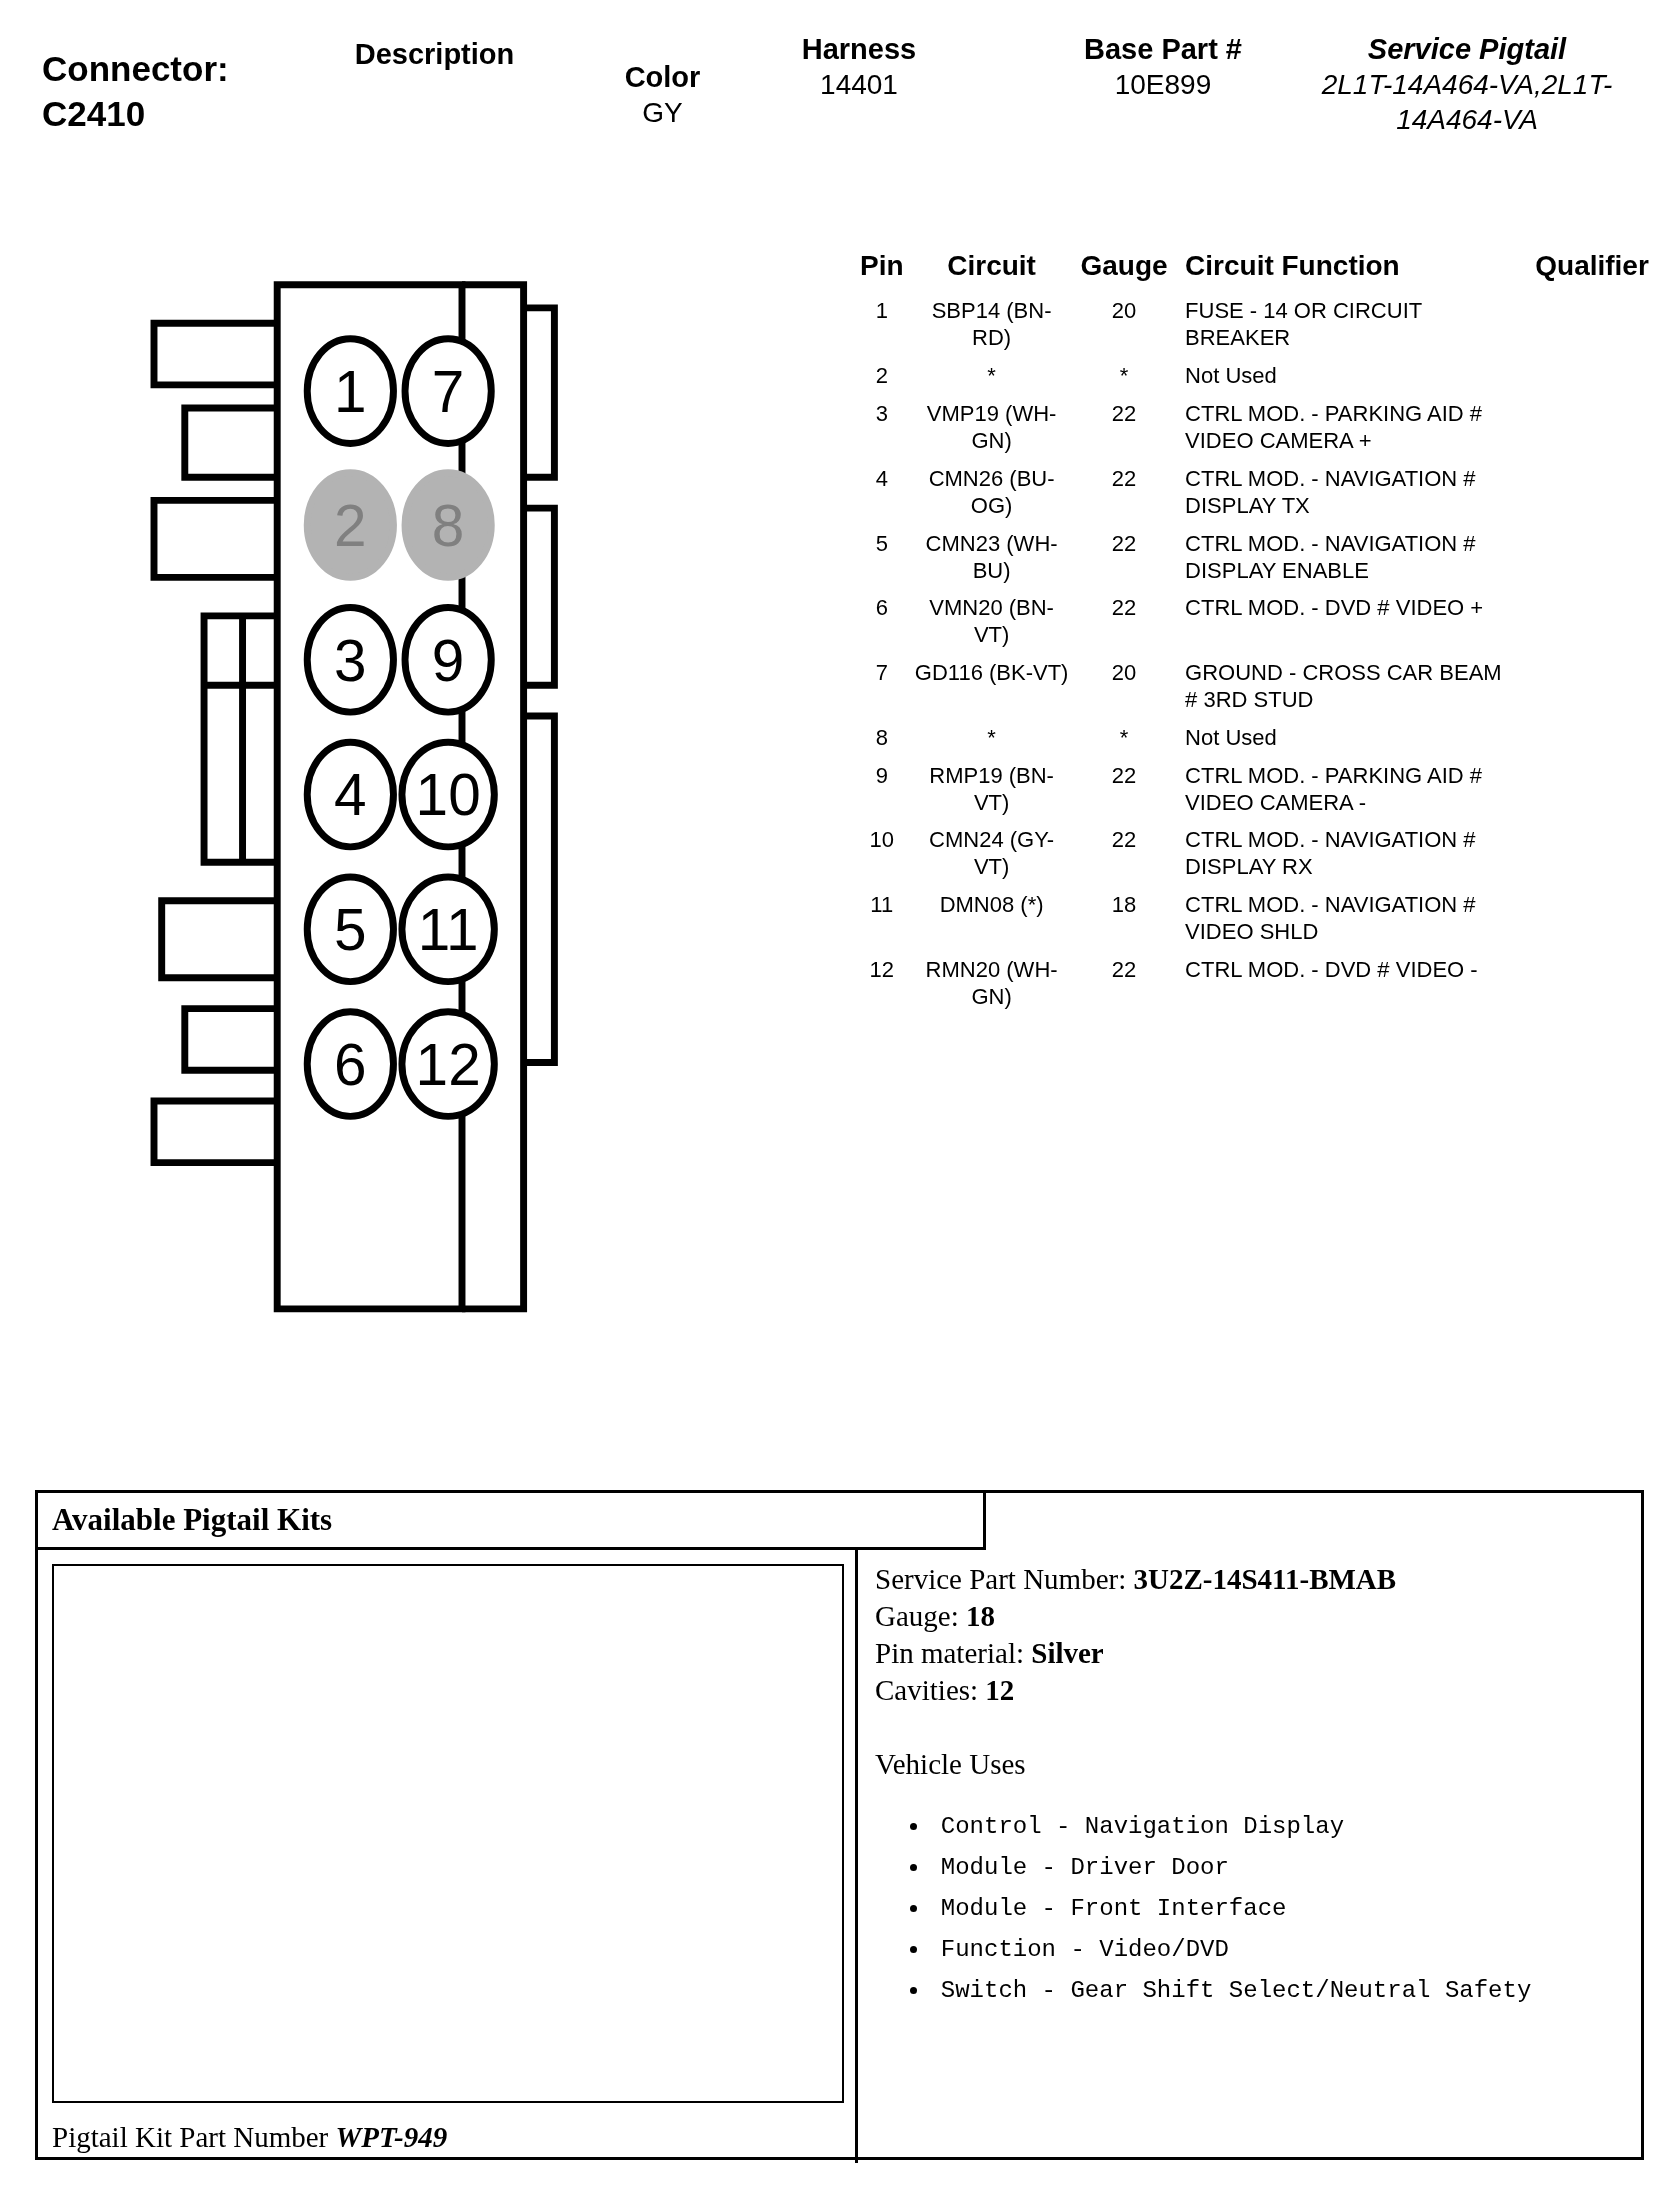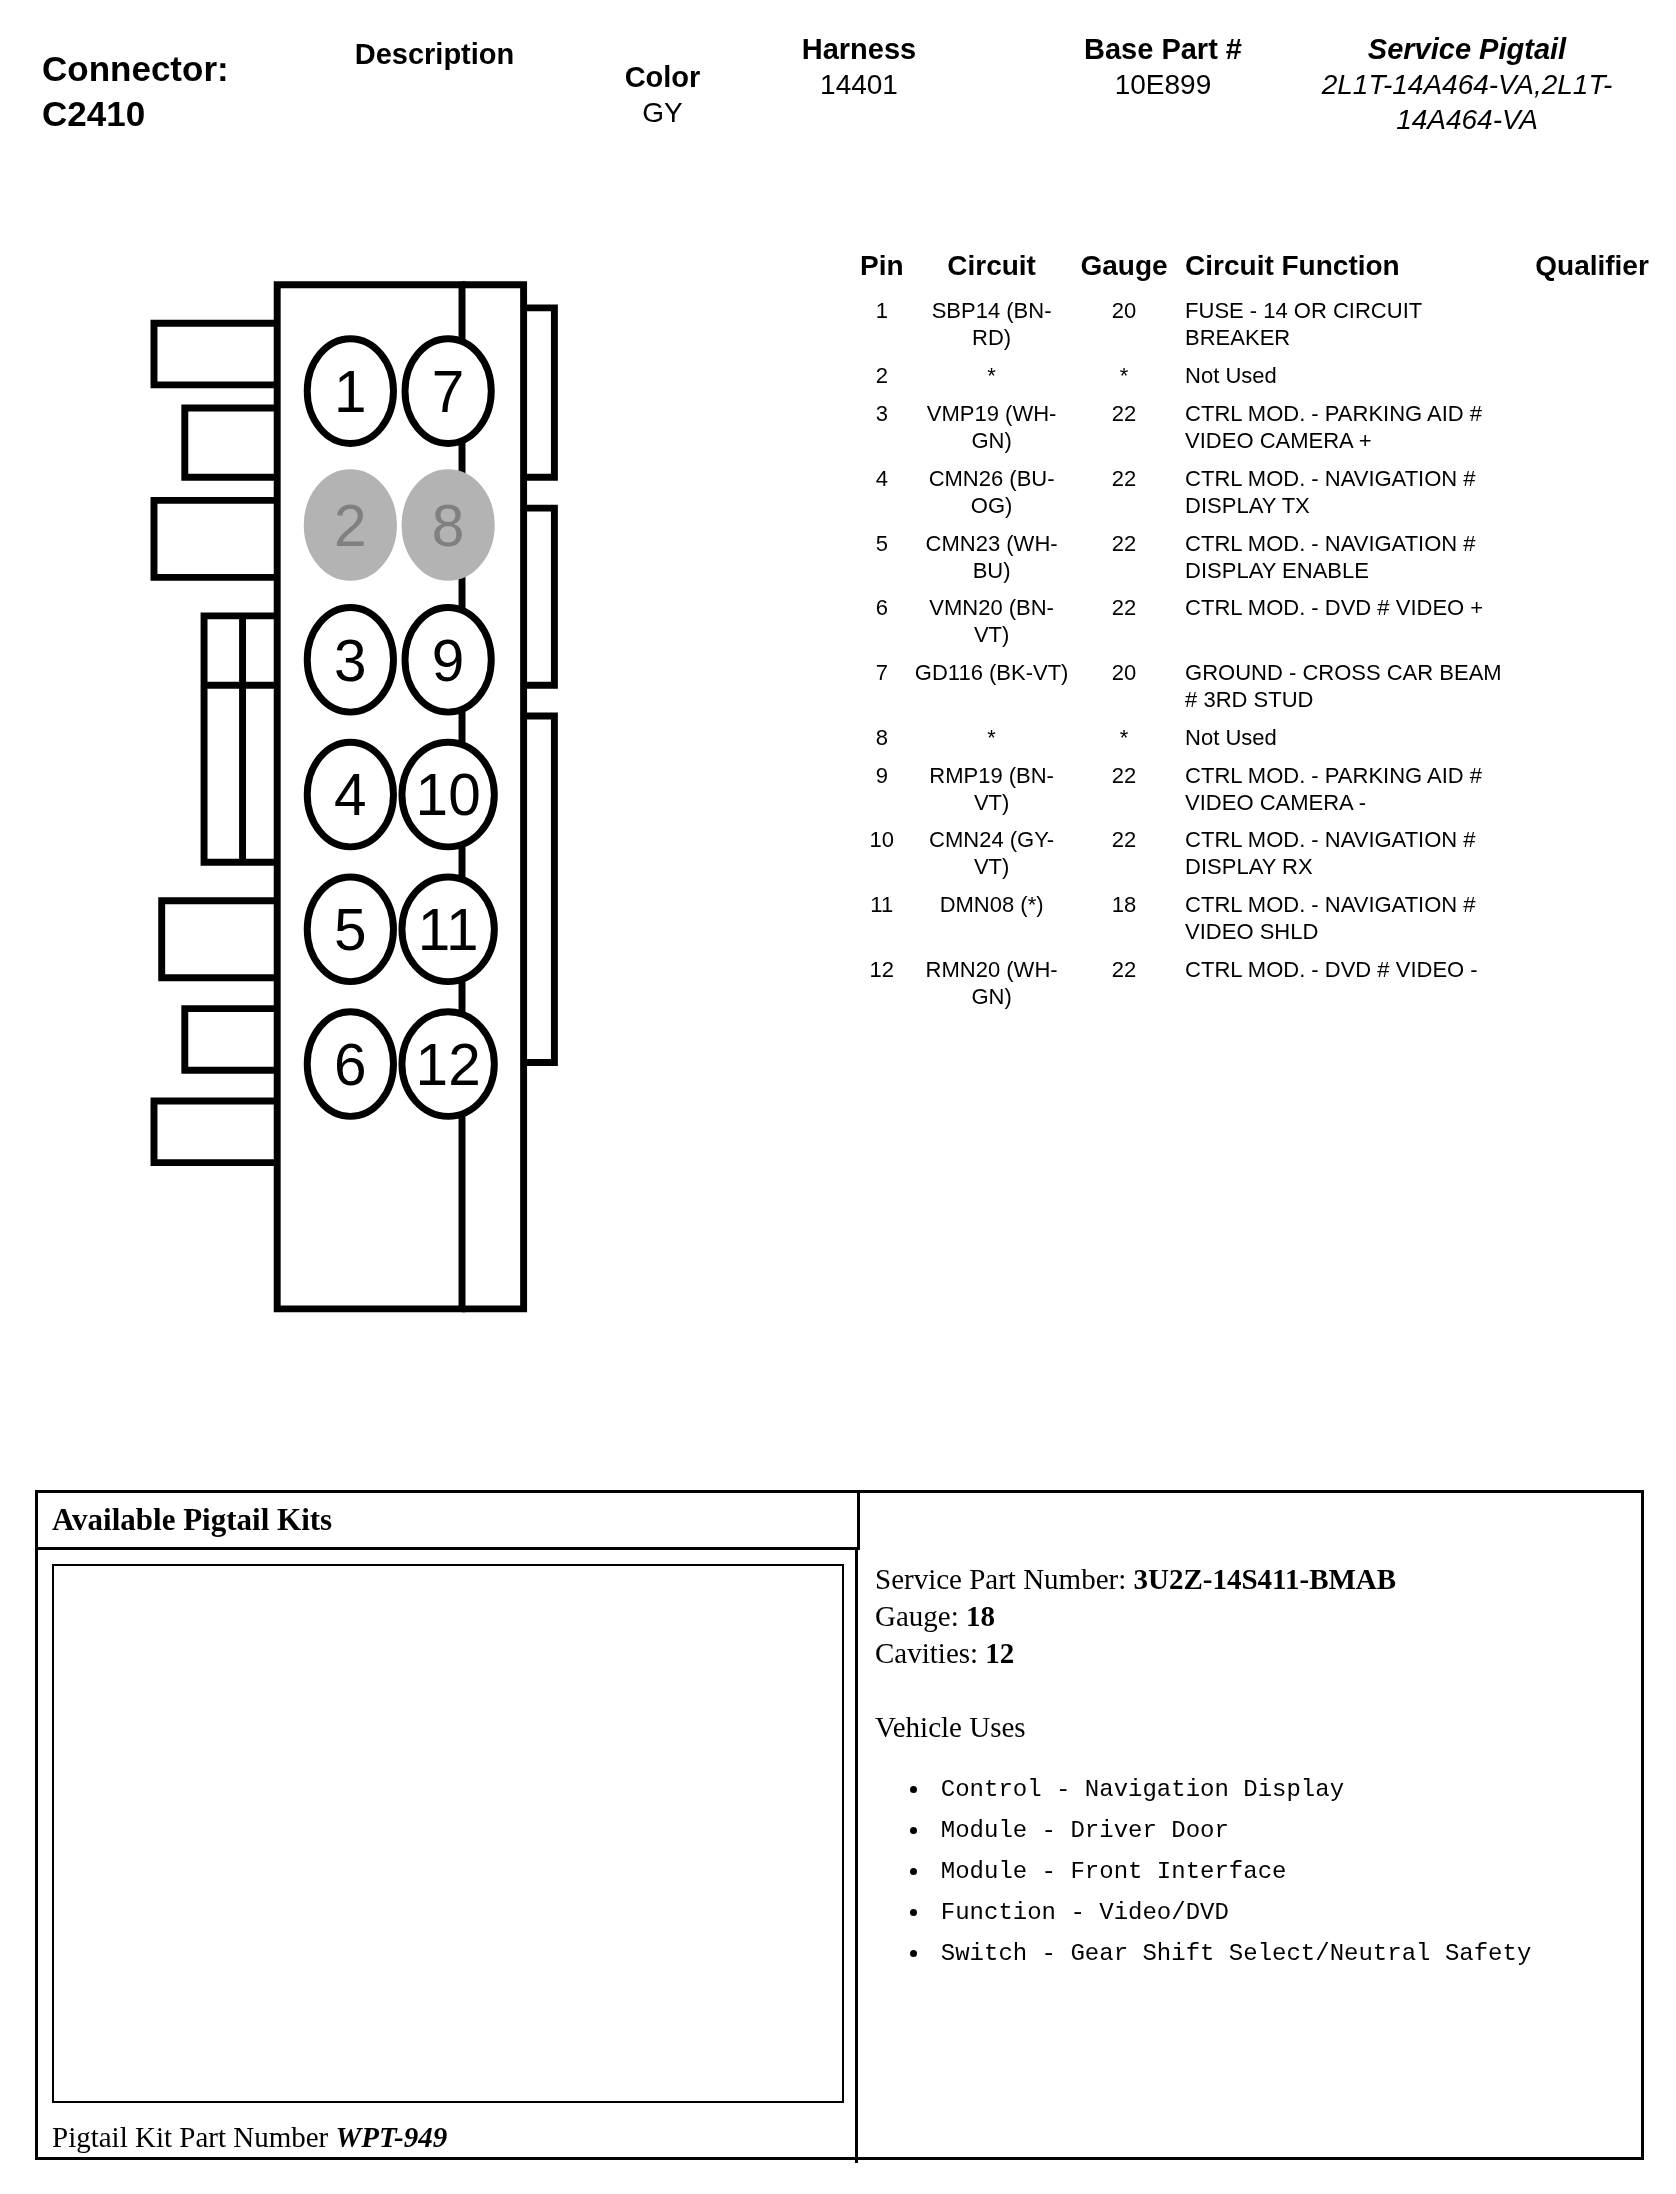--- a/index.html
+++ b/index.html
@@ -98,21 +98,21 @@
     position: absolute;
     left: 35px;
     top: 1490px;
     width: 1609px;
     height: 670px;
     border: 3.1px solid #000;
   }
   .pk-title-box {
     position: absolute;
     left: 0; top: 0;
-    width: 822px;
+    width: 948px;
     height: 57px;
     border-right: 3.1px solid #000;
     border-bottom: 3.1px solid #000;
     display: flex;
     align-items: center;
     padding-left: 14px;
   }
   .pk-title {
     font-family: "Liberation Serif", serif;
     font-weight: bold;
@@ -374,20 +374,24 @@
   <div class="pk-right-box">
     <div class="kv">
       <span>Service Part Number:</span>
       <b>3U2Z-14S411-BMAB</b>
     </div>
     <div class="kv">
       <span>Gauge:</span>
       <b>18</b>
     </div>
     <div class="kv">
+      <span>Pin material:</span>
+      <b>Silver</b>
+    </div>
+    <div class="kv">
       <span>Cavities:</span>
       <b>12</b>
     </div>
 
     <div class="pk-vehicle-uses">Vehicle Uses</div>
     <ul class="pk-uses-list" id="vehicle-uses-list">
         <li>Control - Navigation Display</li>
         <li>Module - Driver Door</li>
         <li>Module - Front Interface</li>
         <li>Function - Video/DVD</li>

